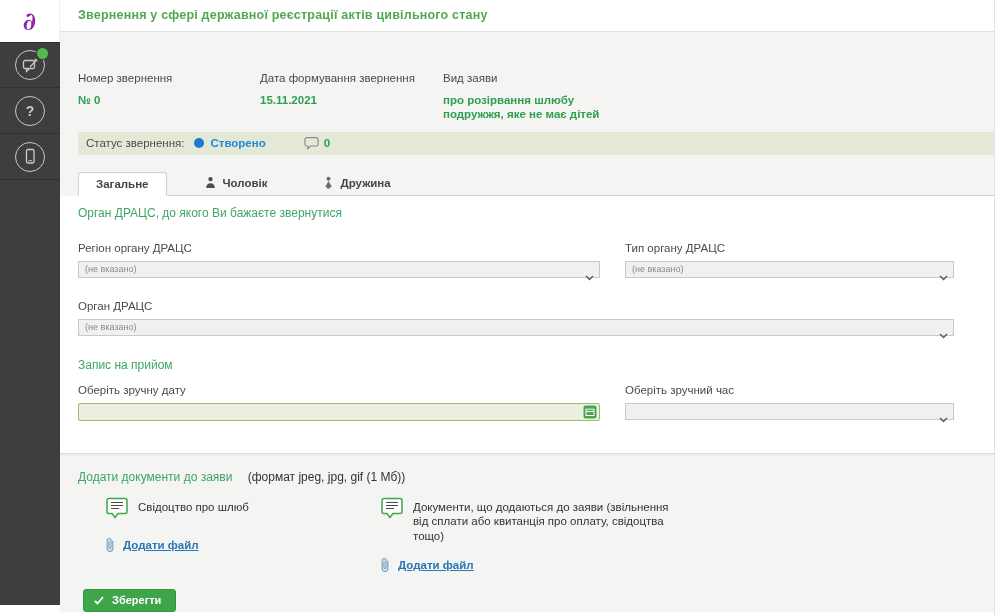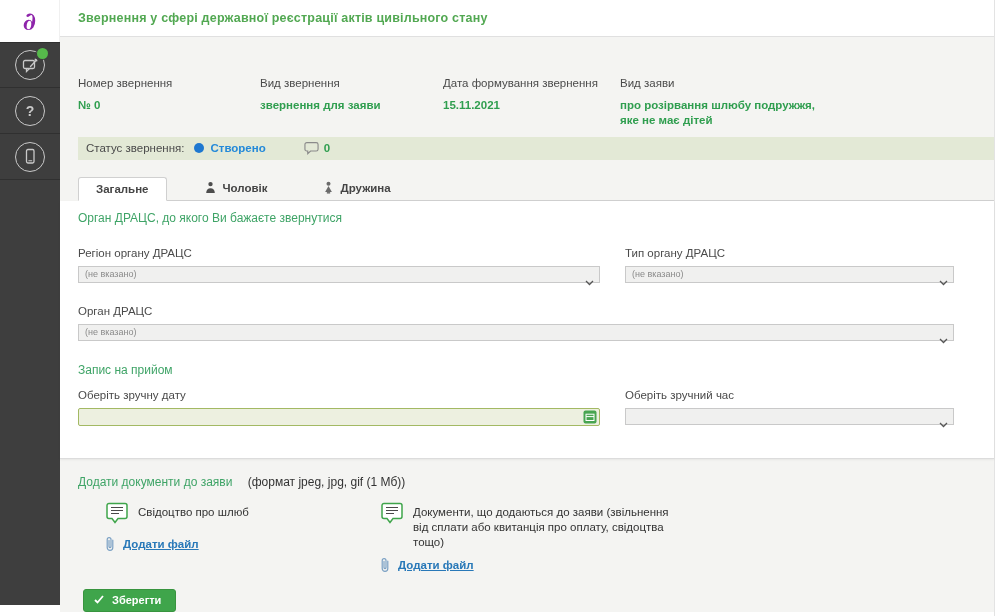--- a/index.html
+++ b/index.html
@@ -61,21 +61,21 @@
 
   
   .docs { padding:16px 0 0 18px; }
   .docs-heading { font-size:12px; }
   .docs-heading .green { color:#3fa467; }
   .docs-heading .rest { color:#333;margin-left:12px; }
   .docs-grid { display:grid; grid-template-columns:275px 330px; padding-left:27px; margin-top:13px; }
   .doc-item .doc-top { display:flex; }
   .doc-icon { flex:0 0 24px; margin-right:9px; }
   .doc-title { font-size:11.5px; color:#333; line-height:1.3; padding-top:3px; max-width:262px; }
-  .doc-bottom { display:flex; align-items:center; margin-top:7px; }
+  .doc-bottom { display:flex; align-items:center; margin-top:13px; }
   .doc-bottom .clip { margin-right:8px; display:flex; }
   .file-link { font-size:11.5px; color:#2878b8; text-decoration:underline; font-weight:bold; cursor:pointer; }
 
   
   .save-btn { margin:16px 0 0 23px; display:inline-flex; align-items:center; background:#3fa54b; border:1px solid #38943f; border-radius:3px; color:#fff; font-size:11px; font-weight:bold; padding:4px 14px 5px 10px; cursor:pointer; font-family:"Liberation Sans", sans-serif; }
   .save-btn svg { margin-right:8px; }
 </style>
 </head>
 <body>
 
@@ -121,24 +121,20 @@
 
     <div class="content">
 
       
       <section class="info-grid">
         <div>
           <div class="info-label">Номер звернення</div>
           <div class="info-value">№ 0</div>
         </div>
         <div>
-          <div class="info-label">Вид звернення</div>
-          <div class="info-value">звернення для заяви</div>
-        </div>
-        <div>
           <div class="info-label">Дата формування звернення</div>
           <div class="info-value">15.11.2021</div>
         </div>
         <div>
           <div class="info-label">Вид заяви</div>
           <div class="info-value">про розірвання шлюбу подружжя, яке не має дітей</div>
         </div>
       </section>
 
       

